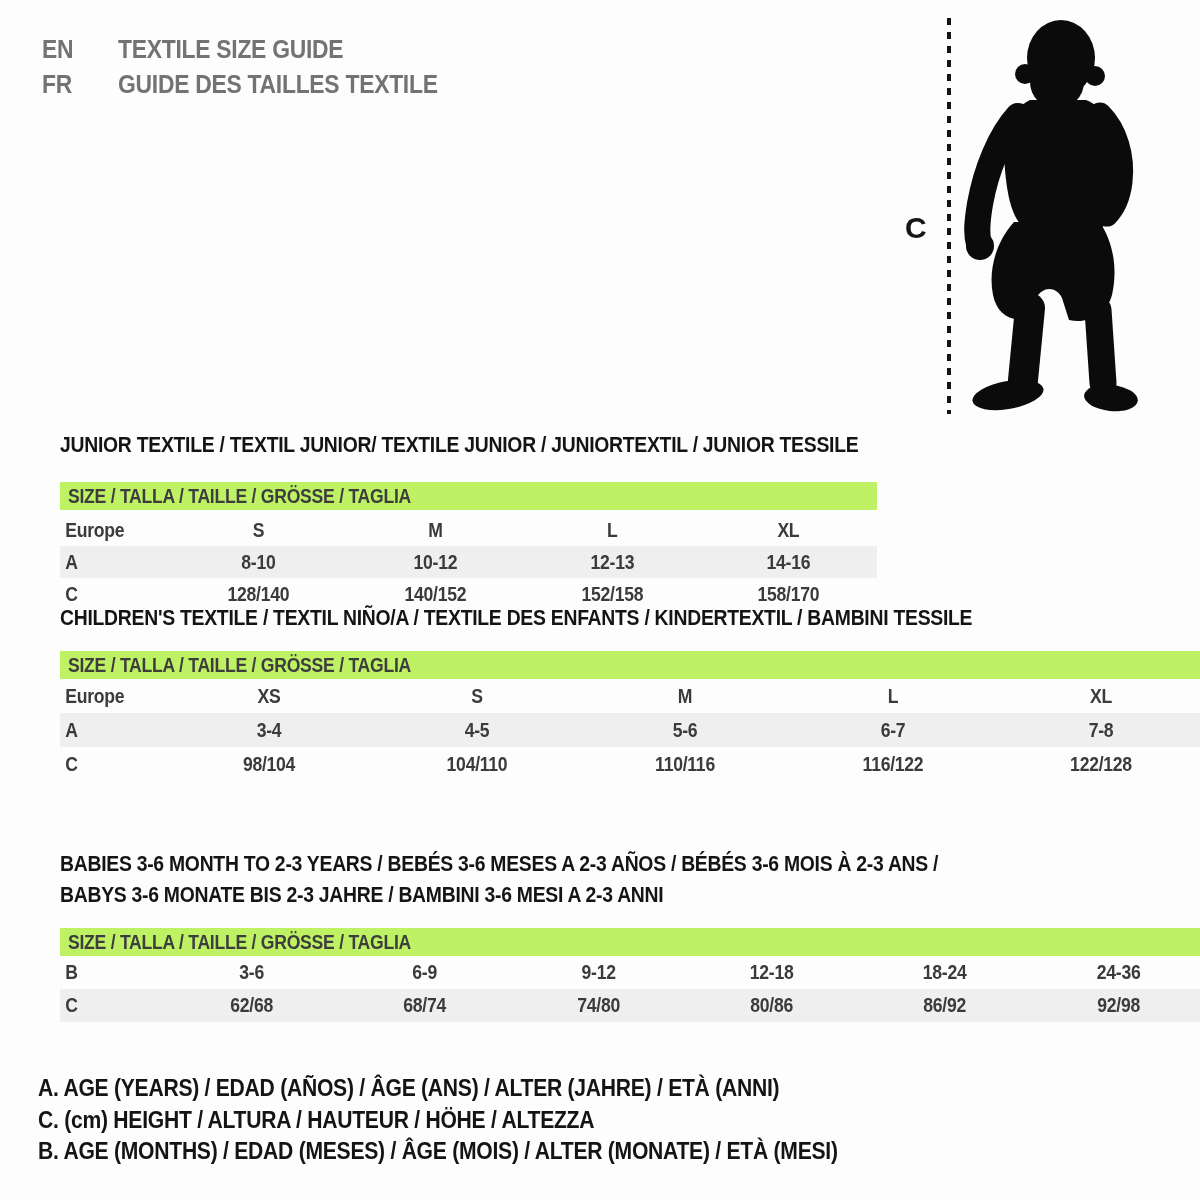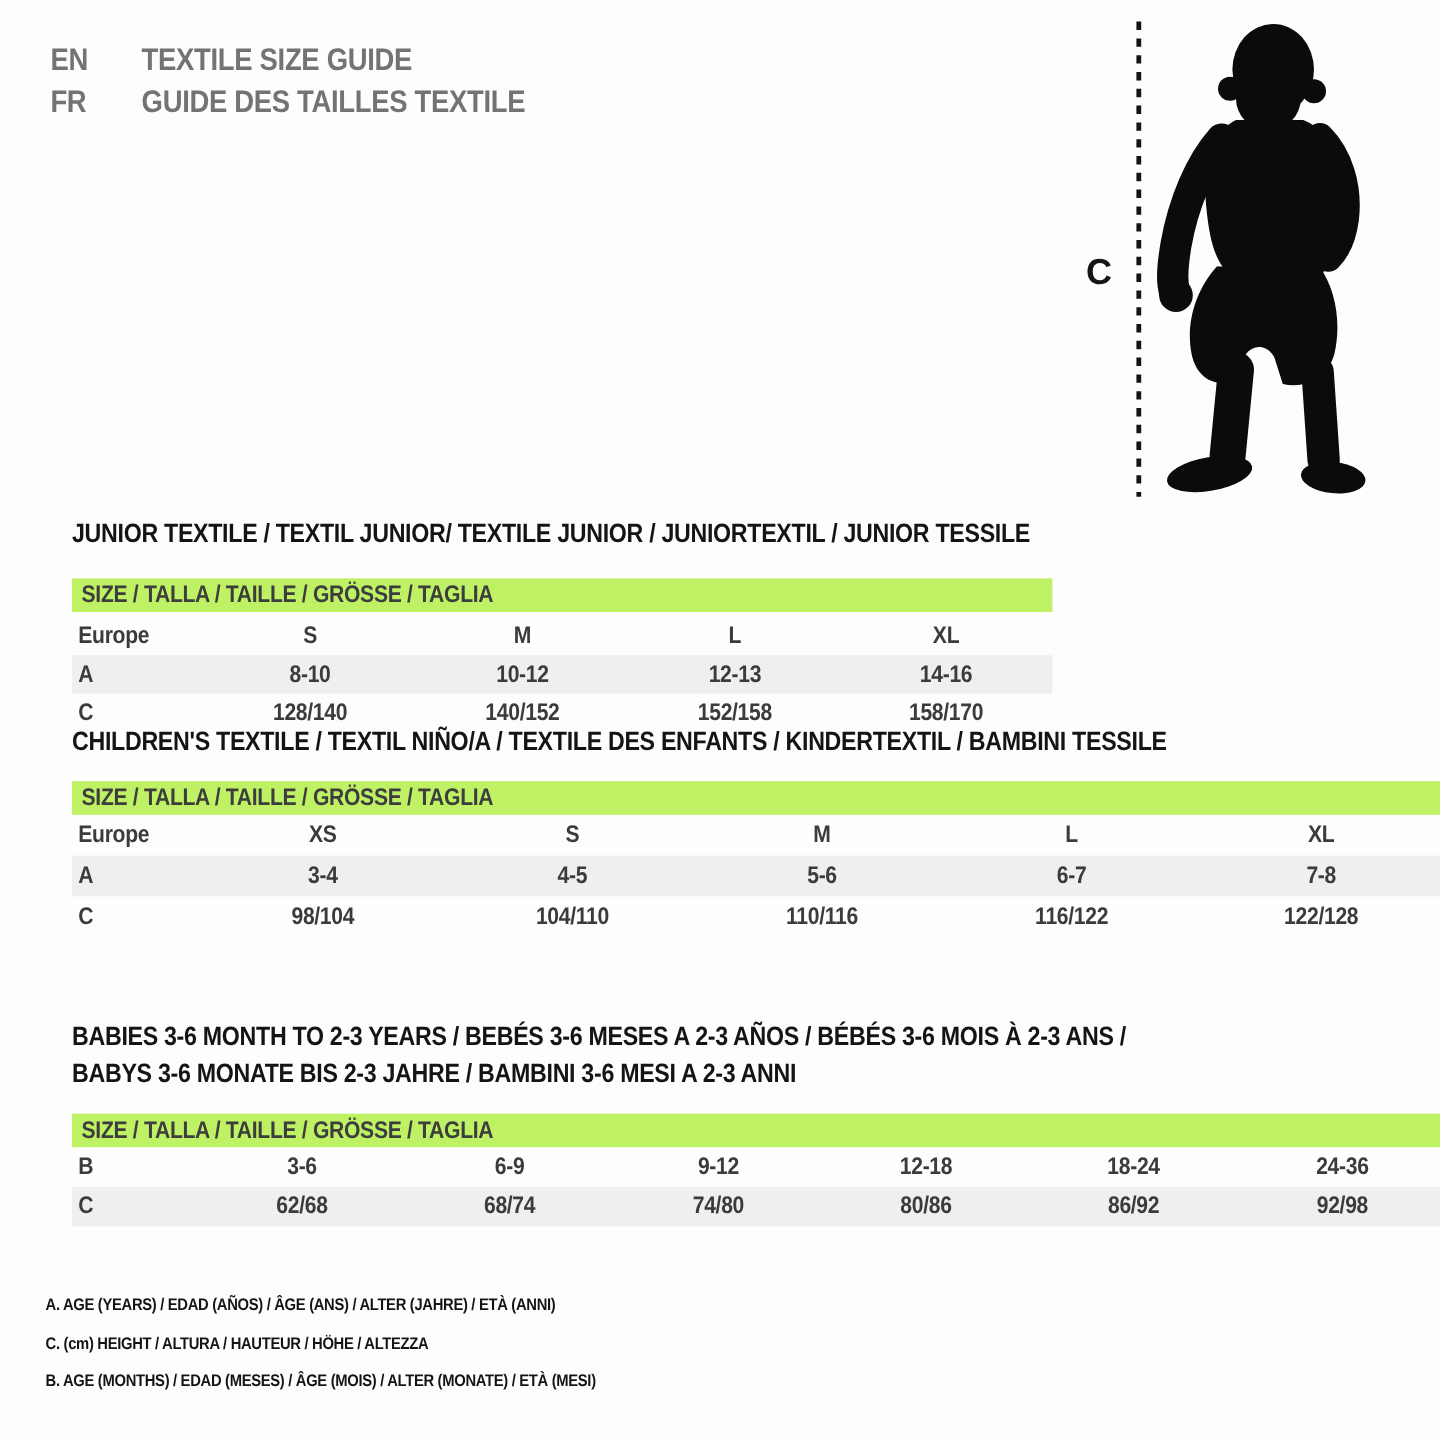--- a/index.html
+++ b/index.html
@@ -41,21 +41,21 @@
   #sec-children .size-bar{top:46px;width:1145px;}
   #sec-children .size-table{top:74px;width:1145px;}
   #sec-children .trow{grid-template-columns:105px repeat(5,1fr);height:34px;}
   #sec-babies{top:848px;width:1145px;}
   #sec-babies .section-title{line-height:31px;}
   #sec-babies .size-bar{top:80px;width:1145px;}
   #sec-babies .size-table{top:108px;width:1145px;}
   #sec-babies .trow{grid-template-columns:105px repeat(6,1fr);height:33px;}
   
   .legend{position:absolute;left:38px;top:1072px;}
-  .legend-line{font-weight:bold;font-size:14px;color:#141414;line-height:31.5px;}
+  .legend-line{font-weight:bold;font-size:24px;color:#141414;line-height:31.5px;}
 </style>
 </head>
 <body>
 
 <div class="langs">
   <div class="lang-row">
     <span class="lang-code cx">EN</span>
     <span class="cx">TEXTILE SIZE GUIDE</span>
   </div>
   <div class="lang-row">

